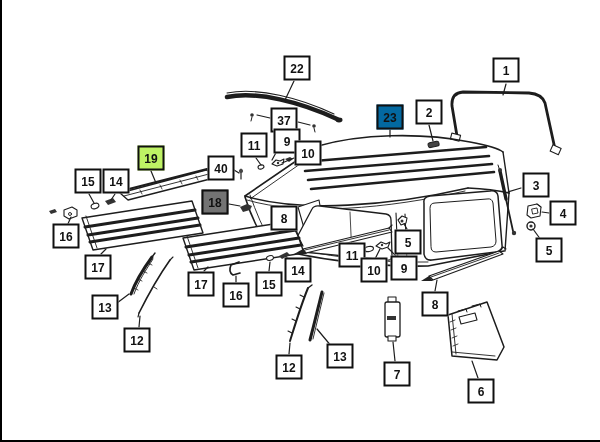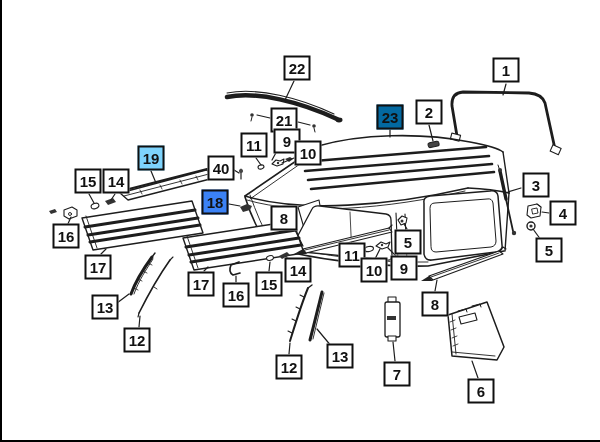--- a/index.html
+++ b/index.html
@@ -8,21 +8,21 @@
     overflow:hidden;font-family:"Liberation Sans",sans-serif;
   }
   .canvas svg{position:absolute;left:0;top:0;}
   .scan-edge-left{position:absolute;left:0;top:0;width:2px;height:442px;background:#000;}
   .scan-edge-bottom{position:absolute;left:0;bottom:0;width:600px;height:2px;background:#000;}
   .callout-layer{position:absolute;left:0;top:0;width:100%;height:100%;}
   .callout{
     position:absolute;transform:translate(-50%,-50%);
     min-width:17px;height:20px;padding:1px 3px 0;
     background:#ffffff;border:2px solid #101010;color:#111;
-    font-weight:bold;font-size:15px;line-height:20px;text-align:center;
+    font-weight:bold;font-size:12px;line-height:20px;text-align:center;
     box-sizing:content-box;cursor:default;
   }
 </style>
 </head>
 <body>
 
 <div class="canvas">
 
   <svg width="600" height="442" viewBox="0 0 600 442">
     <g stroke="#1d1d1d" fill="none" stroke-linecap="round" stroke-linejoin="round">
@@ -263,31 +263,31 @@
         <line x1="289" y1="354" x2="290" y2="343"></line>
         <line x1="395" y1="361" x2="393" y2="342"></line>
         <line x1="478" y1="378" x2="472" y2="361"></line>
       </g>
   </svg>
 
   <div class="callout-layer">
       <div class="callout" style="left: 297px; top: 68px; border-color: rgb(16, 16, 16); background: rgb(255, 255, 255);">22</div>
       <div class="callout" style="left: 506px; top: 70px; border-color: rgb(16, 16, 16); background: rgb(255, 255, 255);">1</div>
       <div class="callout" style="left: 429px; top: 112px; border-color: rgb(16, 16, 16); background: rgb(255, 255, 255);">2</div>
-      <div class="callout" style="left: 284px; top: 120px; border-color: rgb(16, 16, 16); background: rgb(255, 255, 255);">21</div>
+      <div class="callout" style="left: 284px; top: 120px; border-color: rgb(16, 16, 16); background: rgb(255, 255, 255);">37</div>
       <div class="callout" style="left: 390px; top: 117px; border-color: rgb(16, 16, 16); background: #0369a1;">23</div>
       <div class="callout" style="left: 287px; top: 141px; border-color: rgb(16, 16, 16); background: rgb(255, 255, 255);">9</div>
       <div class="callout" style="left: 254px; top: 145px; border-color: rgb(16, 16, 16); background: rgb(255, 255, 255);">11</div>
       <div class="callout" style="left: 308px; top: 153px; border-color: rgb(16, 16, 16); background: rgb(255, 255, 255);">10</div>
-      <div class="callout" style="left: 151px; top: 158px; border-color: rgb(16, 16, 16); background: #7dd3fc;">19</div>
+      <div class="callout" style="left: 151px; top: 158px; border-color: rgb(16, 16, 16); background: #bef264;">19</div>
       <div class="callout" style="left: 221px; top: 168px; border-color: rgb(16, 16, 16); background: rgb(255, 255, 255);">40</div>
       <div class="callout" style="left: 88px; top: 181px; border-color: rgb(16, 16, 16); background: rgb(255, 255, 255);">15</div>
       <div class="callout" style="left: 116px; top: 181px; border-color: rgb(16, 16, 16); background: rgb(255, 255, 255);">14</div>
       <div class="callout" style="left: 536px; top: 185px; border-color: rgb(16, 16, 16); background: rgb(255, 255, 255);">3</div>
-      <div class="callout" style="left: 215px; top: 202px; border-color: rgb(16, 16, 16); background: #3b82f6;">18</div>
+      <div class="callout" style="left: 215px; top: 202px; border-color: rgb(16, 16, 16); background: #737373;">18</div>
       <div class="callout" style="left: 563px; top: 213px; border-color: rgb(16, 16, 16); background: rgb(255, 255, 255);">4</div>
       <div class="callout" style="left: 284px; top: 218px; border-color: rgb(16, 16, 16); background: rgb(255, 255, 255);">8</div>
       <div class="callout" style="left: 66px; top: 236px; border-color: rgb(16, 16, 16); background: rgb(255, 255, 255);">16</div>
       <div class="callout" style="left: 408px; top: 242px; border-color: rgb(16, 16, 16); background: rgb(255, 255, 255);">5</div>
       <div class="callout" style="left: 549px; top: 250px; border-color: rgb(16, 16, 16); background: rgb(255, 255, 255);">5</div>
       <div class="callout" style="left: 352px; top: 255px; border-color: rgb(16, 16, 16); background: rgb(255, 255, 255);">11</div>
       <div class="callout" style="left: 98px; top: 267px; border-color: rgb(16, 16, 16); background: rgb(255, 255, 255);">17</div>
       <div class="callout" style="left: 404px; top: 268px; border-color: rgb(16, 16, 16); background: rgb(255, 255, 255);">9</div>
       <div class="callout" style="left: 374px; top: 270px; border-color: rgb(16, 16, 16); background: rgb(255, 255, 255);">10</div>
       <div class="callout" style="left: 298px; top: 270px; border-color: rgb(16, 16, 16); background: rgb(255, 255, 255);">14</div>

